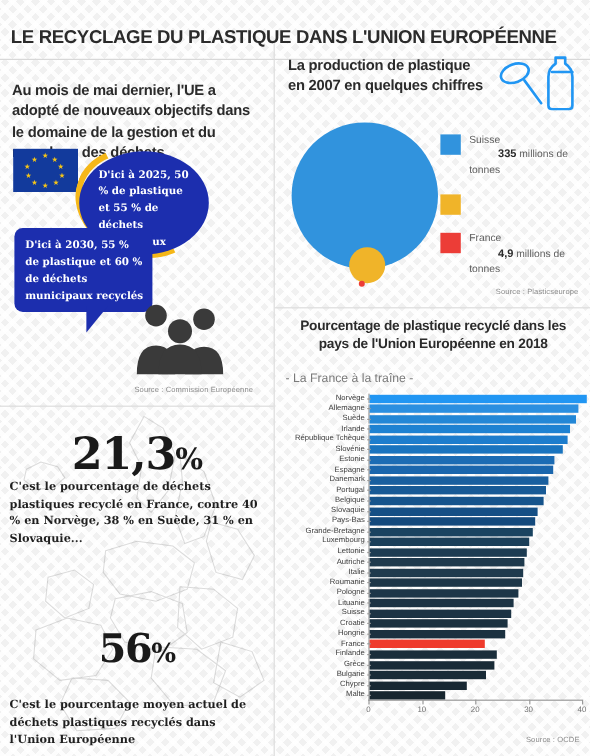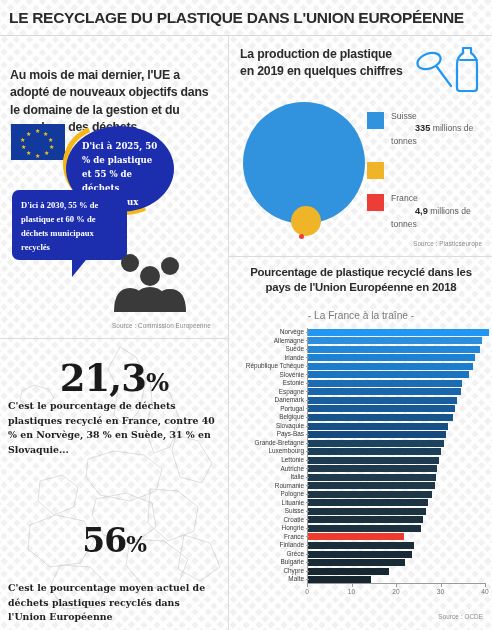--- a/index.html
+++ b/index.html
@@ -13,21 +13,21 @@
     position: relative;
     width: 492px; height: 630px;
     background-color: #f1f1f1;
     background-image:
       repeating-linear-gradient(45deg, rgba(255,255,255,.85) 0 4px, rgba(0,0,0,0) 4px 9px),
       repeating-linear-gradient(-45deg, rgba(255,255,255,.85) 0 4px, rgba(0,0,0,0) 4px 9px);
   }
 
   
   .header {
-    position: absolute; left: 0; top: 0; width: 492px; height: 36px;
+    position: absolute; left: 0; top: 14px; width: 492px; height: 36px;
     border-bottom: 1px solid #d8d8d8;
     display: flex; align-items: center;
   }
   .header h1 {
     font-size: 15.5px; font-weight: bold; color: #2b2b2b;
     letter-spacing: -0.3px; padding-left: 9px; white-space: nowrap;
   }
 
   
   .vdiv { position: absolute; top: 36px; left: 228px; width: 1px; height: 594px; background: #dcdcdc; }
@@ -66,21 +66,21 @@
   .bubble-a-tail {
     position: absolute; left: 116px; top: 196px; width: 0; height: 0;
     border-left: 12px solid #1c2eae; border-bottom: 16px solid transparent;
   }
   .bubble-a-tail-y {
     position: absolute; left: 112px; top: 198px; width: 0; height: 0;
     border-left: 12px solid #f5b718; border-bottom: 17px solid transparent;
   }
   .bubble-b {
     left: 12px; top: 190px; width: 115px; height: 70px;
-    background: #1c2eae; border-radius: 7px; padding: 9px 7px 0 9px; font-family: Liberation Serif, serif;
+    background: #1c2eae; border-radius: 7px; padding: 9px 7px 0 9px;
   }
   .bubble-b-tail {
     position: absolute; left: 72px; top: 255px; width: 0; height: 0;
     border-left: 18px solid #1c2eae; border-bottom: 22px solid transparent;
   }
 
   .people { position: absolute; left: 110px; top: 250px; }
   .source {
     position: absolute; font-size: 6.3px; color: #8a8a8a; letter-spacing: 0.1px;
   }
@@ -137,21 +137,21 @@
   .legend-txt .vl { display: block; }
   .legend-txt .vl b { color: #2b2b2b; font-size: 9.2px; margin-left: 24px; }
 
   
   .chart-title {
     position: absolute; left: 238px; top: 265px; width: 246px; text-align: center;
     font-size: 11.4px; font-weight: bold; line-height: 1.32; color: #2b2b2b;
     letter-spacing: -0.2px;
   }
   .chart-sub {
-    position: absolute; left: 238px; top: 310px; width: 246px; text-align: center;
+    position: absolute; left: 238px; top: 310px; width: 246px; text-align: left;
     font-size: 10.2px; color: #7a7a7a;
   }
   .chart {
     position: absolute; left: 233px; top: 328px; width: 256px; height: 255px;
   }
   .bar-row { display: flex; align-items: center; height: 8.4px; margin-bottom: 0.15px; }
   .bar-label {
     width: 74px; flex: 0 0 74px; text-align: right; padding-right: 3px;
     font-size: 6.4px; color: #3b3b3b; white-space: nowrap; line-height: 8.4px;
   }
@@ -239,21 +239,21 @@
   <div class="bignum bignum-1">
     <span>21,3</span><span class="pct">%</span>
   </div>
   <div class="caption caption-1">C'est le pourcentage de déchets plastiques recyclé en France, contre 40 %  en Norvège, 38 % en Suède, 31 % en Slovaquie...</div>
 
   <div class="bignum bignum-2">
     <span>56</span><span class="pct">%</span>
   </div>
   <div class="caption caption-3">C'est le pourcentage moyen actuel de déchets plastiques recyclés dans l'Union Européenne</div>
 
-  <div class="r-title">La production de plastique en 2019 en quelques chiffres</div>
+  <div class="r-title">La production de plastique en 2007 en quelques chiffres</div>
 
   <div class="icons">
     <svg width="72" height="48" viewBox="0 0 72 48">
       <g fill="none" stroke="#2196f3" stroke-width="2.2" stroke-linecap="round" stroke-linejoin="round">
         <g>
           <ellipse cx="16" cy="17" rx="12" ry="7.5" transform="rotate(-20 16 17)"></ellipse>
           <path d="M24 23 L38 42"></path>
         </g>
         <g>
           <path d="M50 4 h8 v5 q6 4 6 11 v24 q0 3 -3 3 h-14 q-3 0 -3 -3 v-24 q0 -7 6 -11 z"></path>

